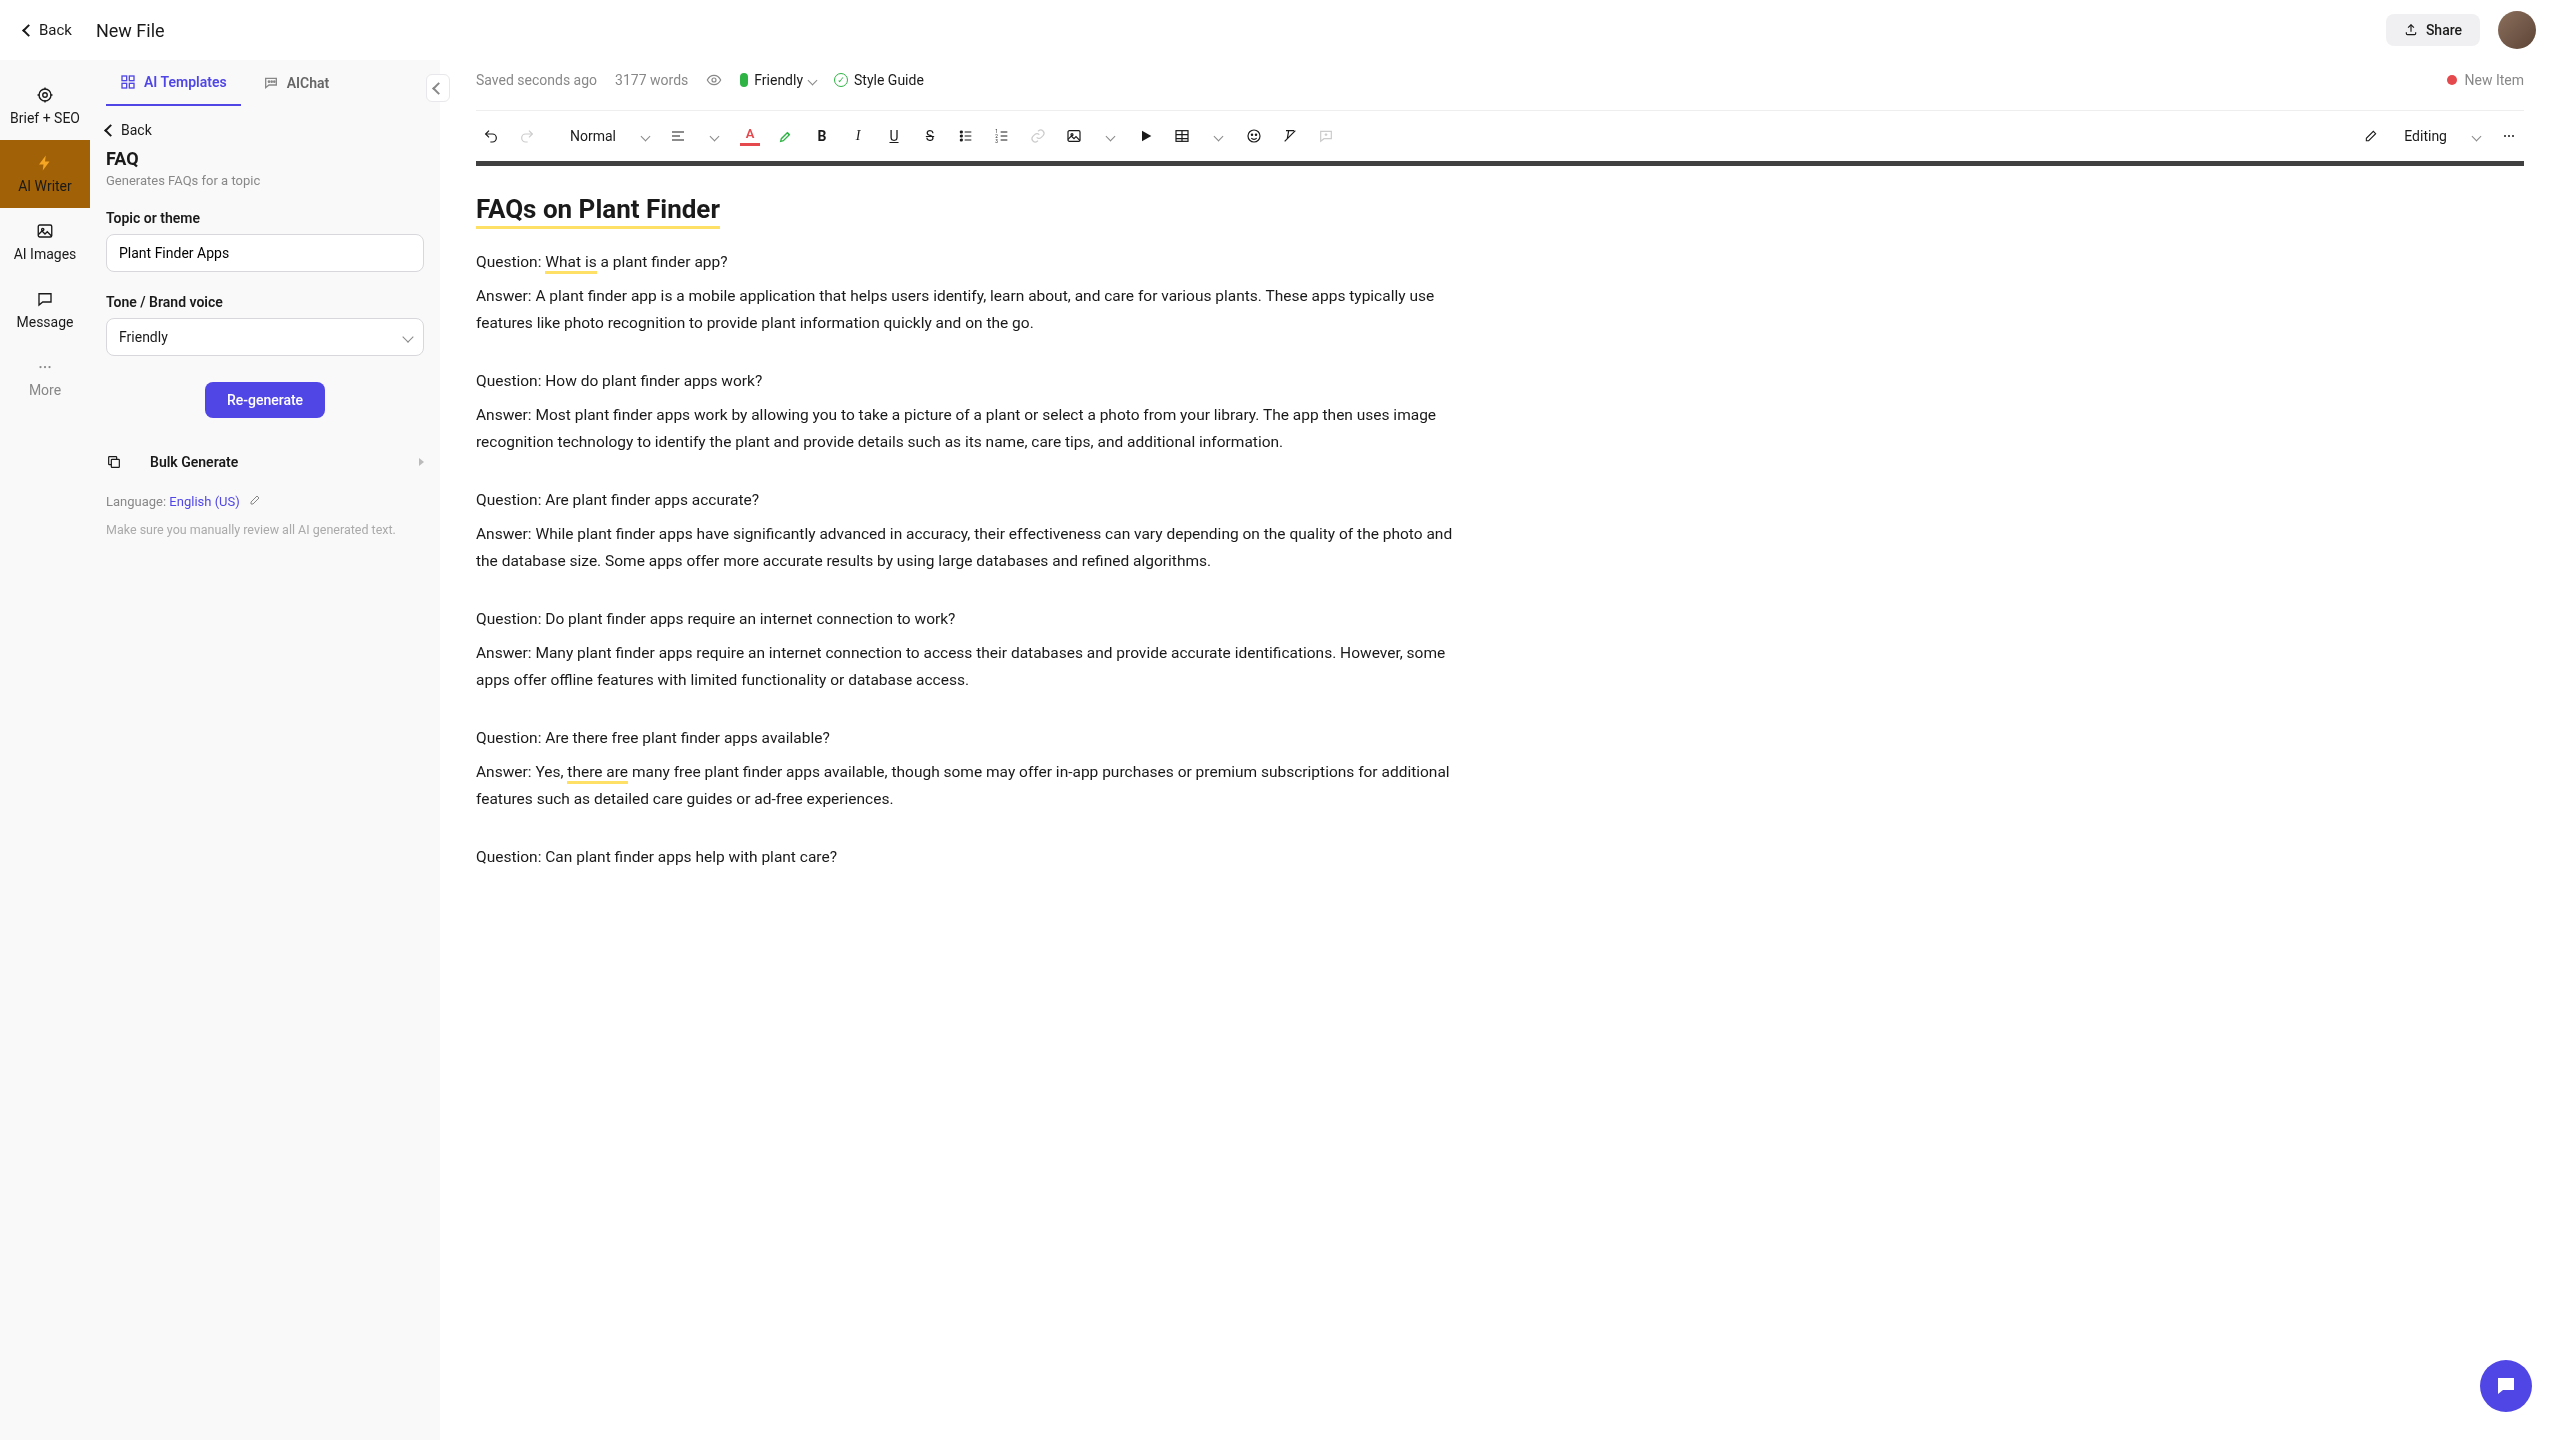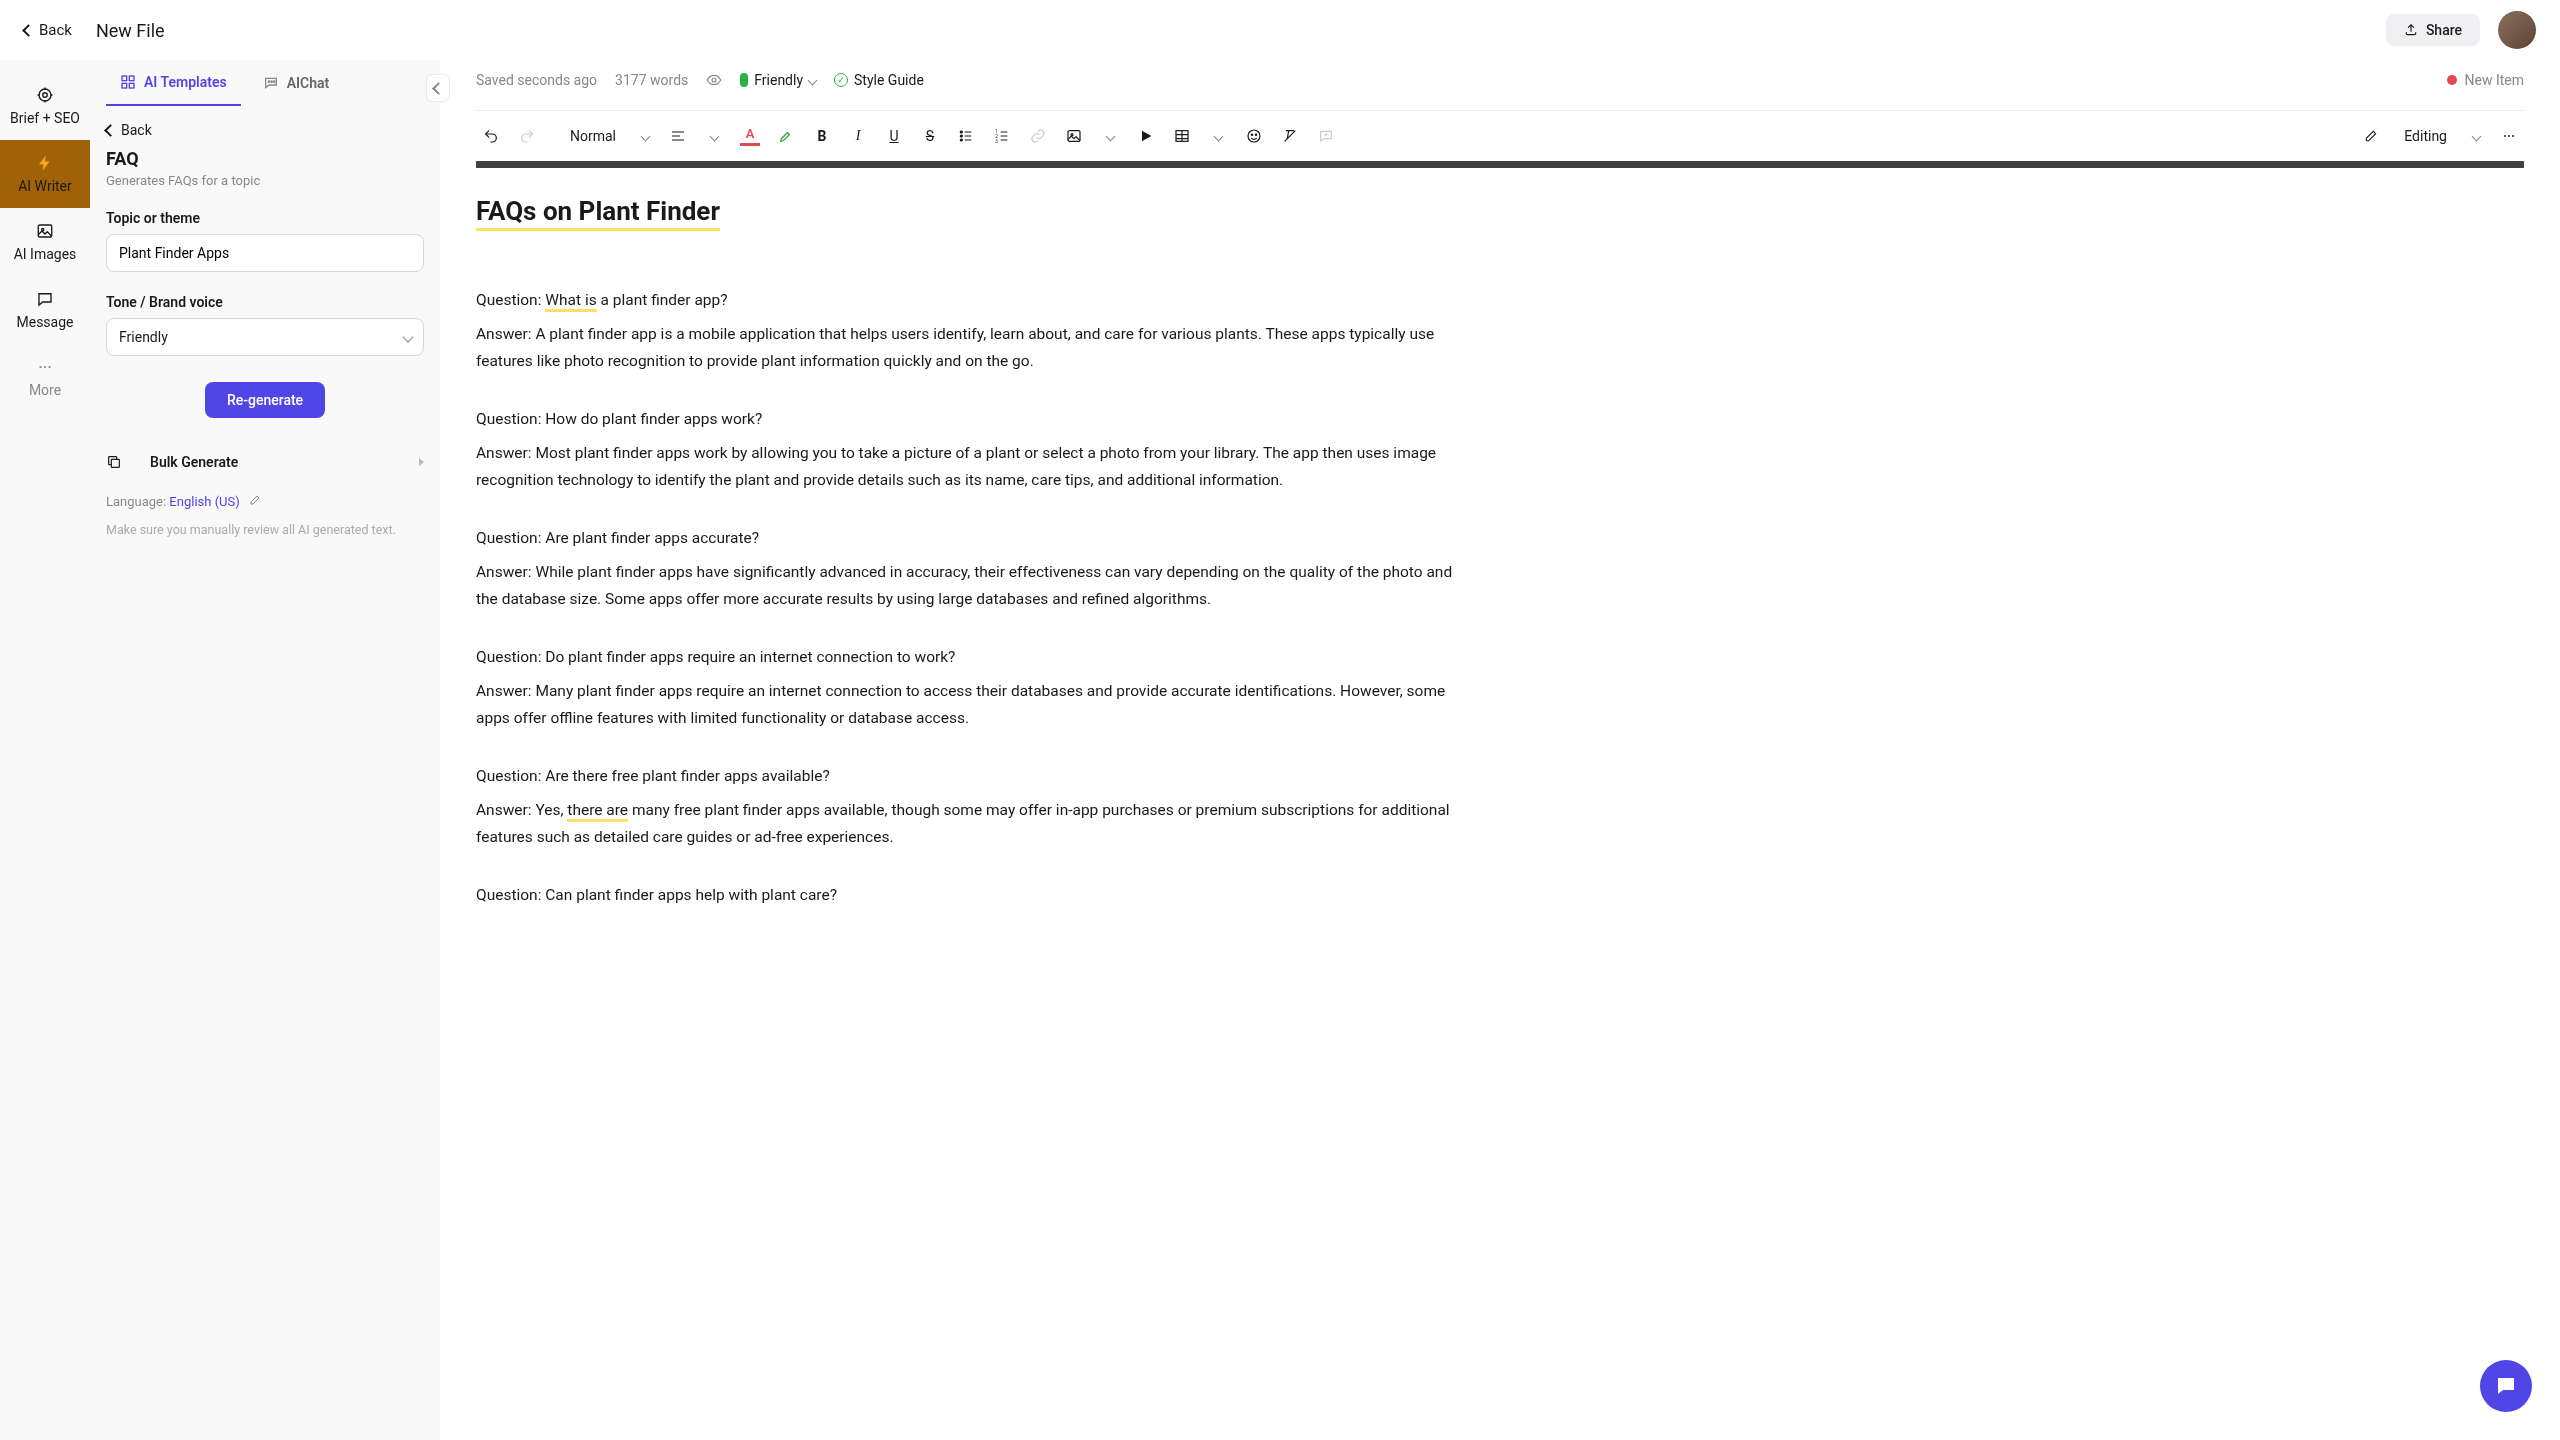--- a/index.html
+++ b/index.html
@@ -56,33 +56,33 @@
 .meta-text { color: #888; font-size: 14px; }
 .eye-icon { color: #888; width: 16px; height: 16px; }
 .pill { display: flex; align-items: center; gap: 6px; font-size: 14px; }
 .mic-dot { width: 8px; height: 14px; border-radius: 4px; background: #2fb344; display: inline-block; }
 .pill-chevron { width: 7px; height: 7px; border-left: 1.5px solid #888; border-bottom: 1.5px solid #888; transform: rotate(-45deg); }
 .style-check { width: 14px; height: 14px; border: 1.5px solid #2fb344; border-radius: 50%; display: inline-flex; align-items: center; justify-content: center; color: #2fb344; font-size: 9px; }
 .meta-spacer { flex: 1; }
 .new-item { display: flex; align-items: center; gap: 8px; color: #888; }
 .red-dot { width: 10px; height: 10px; background: #e5484d; border-radius: 50%; }
 
-.toolbar { display: flex; align-items: center; gap: 6px; border-top: 1px solid #eee; border-bottom: 7px solid #404040; padding: 10px 0; margin-bottom: 28px; }
+.toolbar { display: flex; align-items: center; gap: 6px; border-top: 1px solid #eee; border-bottom: 5px solid #404040; padding: 10px 0; margin-bottom: 28px; }
 .tb-btn { width: 30px; height: 30px; display: flex; align-items: center; justify-content: center; cursor: pointer; color: #1a1a1a; border-radius: 4px; }
 .tb-btn.dim { color: #ccc; }
 .tb-select { display: flex; align-items: center; gap: 26px; padding: 4px 8px; cursor: pointer; font-size: 14px; }
 .tb-sep { flex: 0 0 auto; width: 8px; }
 .tb-spacer { flex: 1; }
 .text-color-swatch { width: 20px; display: flex; flex-direction: column; align-items: center; }
 .text-color-swatch .letter { color: #e5484d; font-weight: 600; font-size: 13px; }
 .text-color-swatch .bar { width: 100%; height: 3px; background: #e5484d; margin-top: 2px; }
 .highlighter { width: 16px; height: 16px; }
 
 .doc { max-width: 980px; }
-.doc h1 { font-size: 26px; font-weight: 700; display: inline-block; border-bottom: 3px solid #ffe066; padding-bottom: 2px; margin-bottom: 56px; }
+.doc h1 { font-size: 26px; font-weight: 700; display: inline-block; border-bottom: 3px solid #ffe066; padding-bottom: 2px; margin-bottom: 20px; }
 .doc p { font-size: 15.5px; line-height: 1.7; margin-bottom: 8px; }
 .qa-block { margin-bottom: 32px; }
 .hl { border-bottom: 3px solid #ffe066; }
 
 .fab { position: fixed; right: 28px; bottom: 28px; width: 52px; height: 52px; background: #5046e5; border-radius: 50%; display: flex; align-items: center; justify-content: center; cursor: pointer; }
 
 svg { display: block; }
 </style>
 </head>
 <body>

